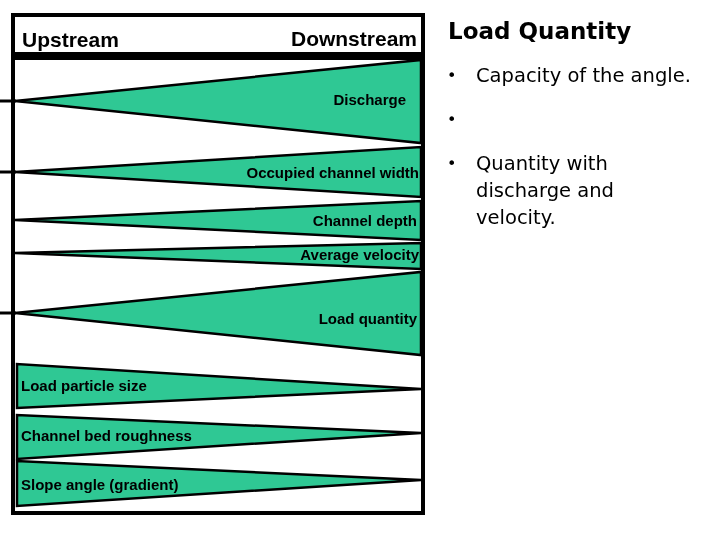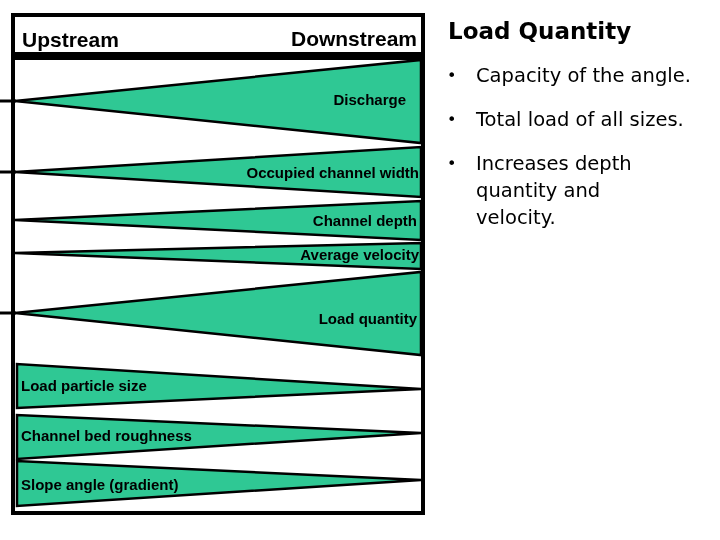--- a/index.html
+++ b/index.html
@@ -95,26 +95,25 @@
   <div class="panel">
     <h1>Load Quantity</h1>
 
     <div class="bullet">
       <span class="dot">•</span>
       <span class="btext">Capacity of the angle.</span>
     </div>
 
     <div class="bullet">
       <span class="dot">•</span>
-      <span class="btext">Total load of all sizes.</span>
     </div>
 
     <div class="bullet">
       <span class="dot">•</span>
       <div class="btext">
-        <div>Increases depth</div>
-        <div>quantity and</div>
+        <div>Quantity with</div>
+        <div>discharge and</div>
         <div>velocity.</div>
       </div>
     </div>
   </div>
 
 </div>
 
 </body></html>

